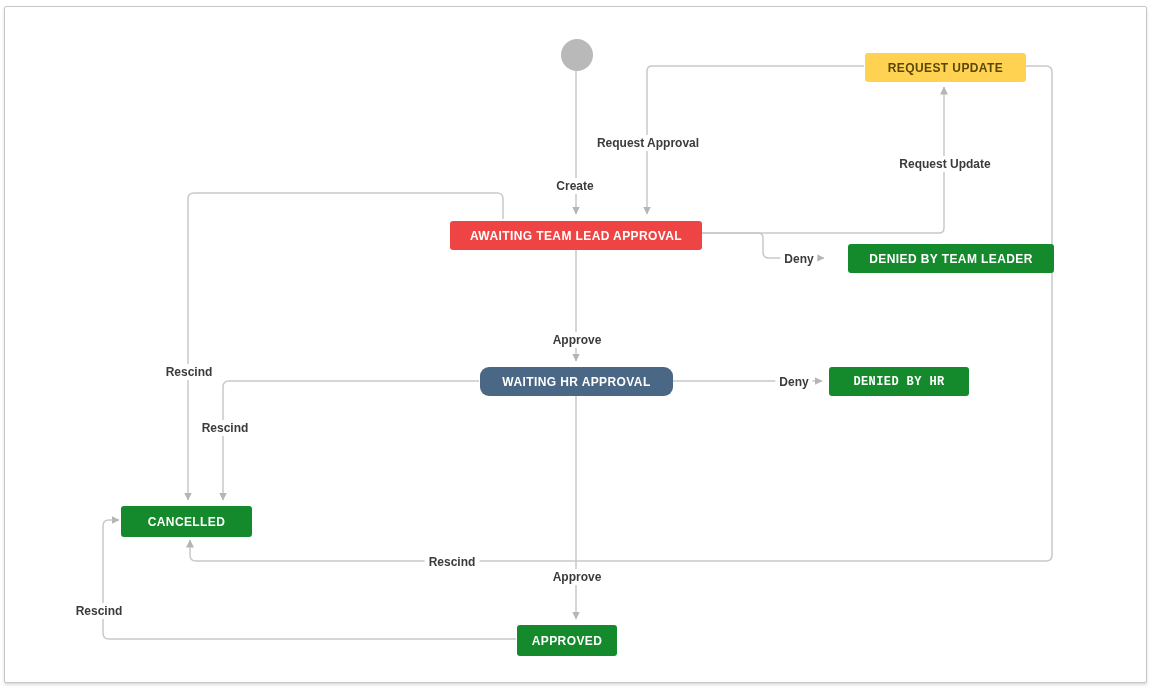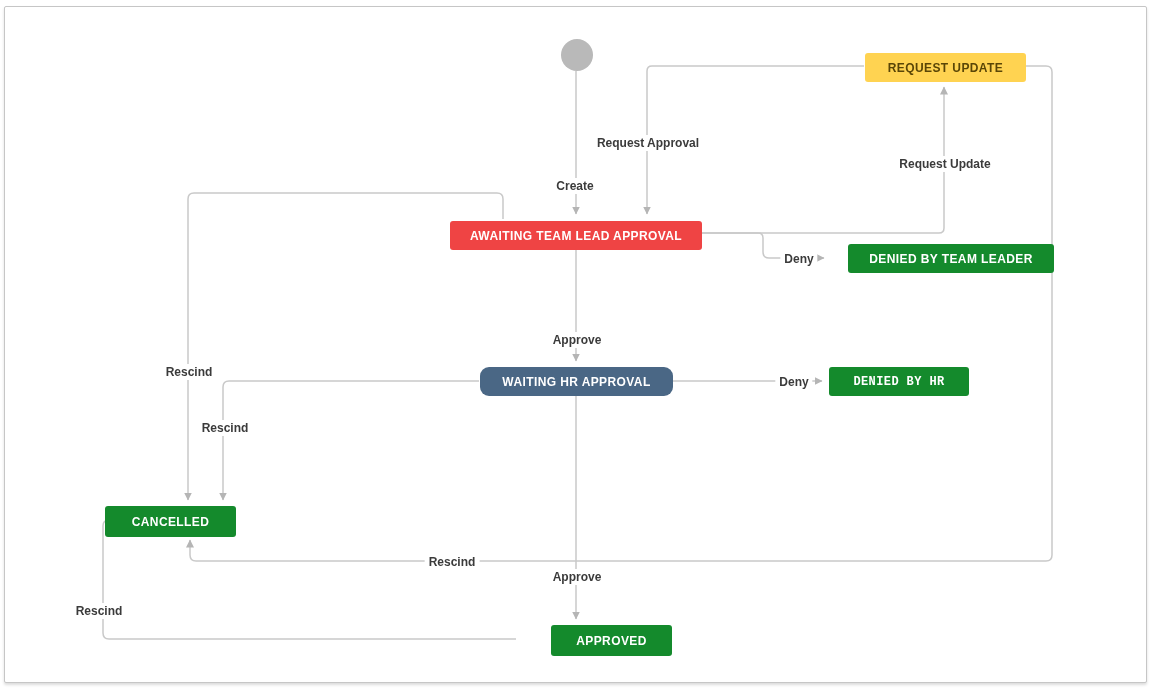--- a/index.html
+++ b/index.html
@@ -70,17 +70,17 @@
   <div class="node" style="left: 860px; top: 46px; width: 161px; height: 29px; background: rgb(255, 211, 81); color: rgb(90, 70, 7);">REQUEST UPDATE</div>
 
   <div class="node" style="left: 445px; top: 214px; width: 252px; height: 29px; background: #ef4444; color: rgb(255, 255, 255);">AWAITING TEAM LEAD APPROVAL</div>
 
   <div class="node" style="left: 826px; top: 237px; width: 206px; height: 29px; background: rgb(20, 138, 44); color: rgb(255, 255, 255); margin-left: 17px;">DENIED BY TEAM LEADER</div>
 
   <div class="node" style="left: 475px; top: 360px; width: 193px; height: 29px; background: rgb(74, 103, 133); color: rgb(255, 255, 255); border-radius: 9px;">WAITING HR APPROVAL</div>
 
   <div class="node" style="left: 824px; top: 360px; width: 140px; height: 29px; background: rgb(20, 138, 44); color: rgb(255, 255, 255); font-family: Liberation Mono, monospace;">DENIED BY HR</div>
 
-  <div class="node" style="left: 100px; top: 499px; width: 131px; height: 31px; background: rgb(20, 138, 44); color: rgb(255, 255, 255);">CANCELLED</div>
+  <div class="node" style="left: 116px; top: 499px; width: 131px; height: 31px; background: rgb(20, 138, 44); color: rgb(255, 255, 255);">CANCELLED</div>
 
-  <div class="node" style="left: 512px; top: 618px; width: 121px; height: 31px; background: rgb(20, 138, 44); color: rgb(255, 255, 255); margin-left: 34px;">APPROVED</div>
+  <div class="node" style="left: 512px; top: 618px; width: 100px; height: 31px; background: rgb(20, 138, 44); color: rgb(255, 255, 255);">APPROVED</div>
 
 </div>
 
 </body></html>

